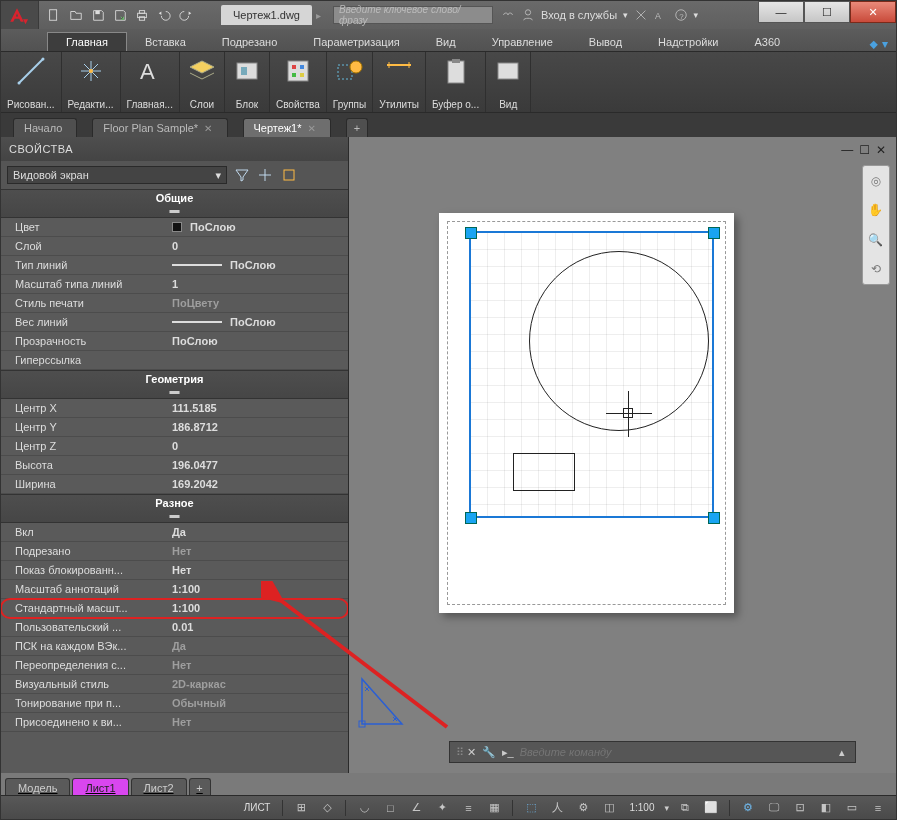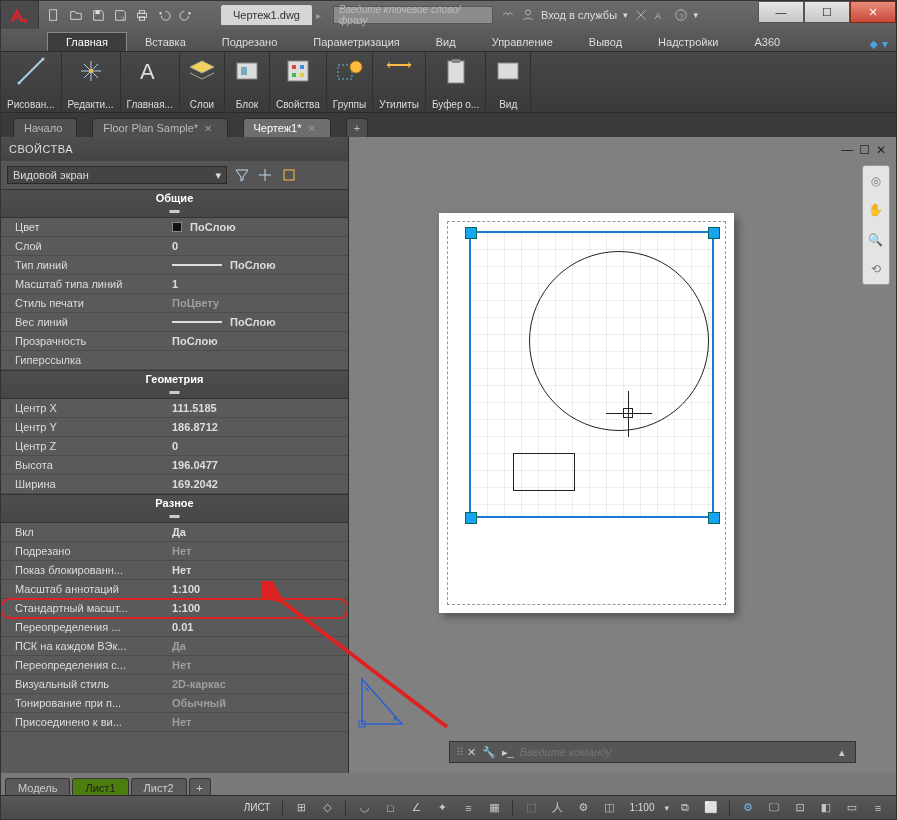--- a/index.html
+++ b/index.html
@@ -76,23 +76,23 @@
 .vp-cross:after{top:22px;left:0;height:1px;width:46px;}
 .vp-pick { position:absolute; left:152px; top:175px; width:10px;height:10px;border:1px solid #222;}
 .ucs-icon { position:absolute; left:8px; bottom:44px; }
 
 .cmdline { position:absolute; bottom:10px; left:100px; right:40px; height:22px; background:#565656; border:1px solid #333; display:flex; align-items:center; font-size:11px; color:#aaa; padding:0 6px; gap:6px;}
 .cmdline .grip-handle{ color:#888; letter-spacing:-3px;}
 .cmdline input{ flex:1; background:transparent; border:none; color:#aaa; font-style:italic; font-size:11px;}
 .cmdline .dd{ width:10px; color:#ccc;}
 
 
-.layout-tabs { position:absolute; left:4px; bottom:22px; height:24px; display:flex; align-items:flex-end; font-size:11px;}
+.layout-tabs { position:absolute; left:4px; bottom:22px; height:24px; display:flex; align-items:flex-end; font-size:11px;text-decoration:underline;}
 .lt { background:#5a5a5a; color:#ccc; padding:3px 12px; border:1px solid #333; border-bottom:none; border-radius:3px 3px 0 0; margin-right:2px; cursor:pointer;}
-.lt.active { background:#4d7c0f; color:#222;margin-top:44px;}
+.lt.active { background:#d946ef; color:#222;margin-top:44px;}
 .lt.plus { width:22px; padding:3px 0; text-align:center;}
 
 
 .statusbar { position:absolute; bottom:0; left:0; right:0; height:24px; background:linear-gradient(#585858,#4a4a4a); border-top:1px solid #2a2a2a; display:flex; align-items:center; justify-content:flex-end; padding:0 8px; gap:6px;}
 .sb-btn { width:20px;height:18px; display:flex;align-items:center;justify-content:center; color:#c6c6c6; font-size:11px; cursor:pointer;}
 .sb-btn.on { color:#6fb7ea;}
 .sb-text { color:#ddd; font-size:10px; padding:0 4px;}
 .sb-sep { width:1px; height:16px; background:#333; margin:0 2px;}
 
 
@@ -470,21 +470,21 @@
                 <span>1:100</span>
               </div>
             </div>
             <div class="prop-row highlight">
               <div class="k">Стандартный  масшт...</div>
               <div class="v">
                 <span>1:100</span>
               </div>
             </div>
             <div class="prop-row">
-              <div class="k">Переопределения ...</div>
+              <div class="k">Пользовательский ...</div>
               <div class="v">
                 <span>0.01</span>
               </div>
             </div>
             <div class="prop-row">
               <div class="k">ПСК на каждом ВЭк...</div>
               <div class="v dim">
                 <span>Да</span>
               </div>
             </div>

